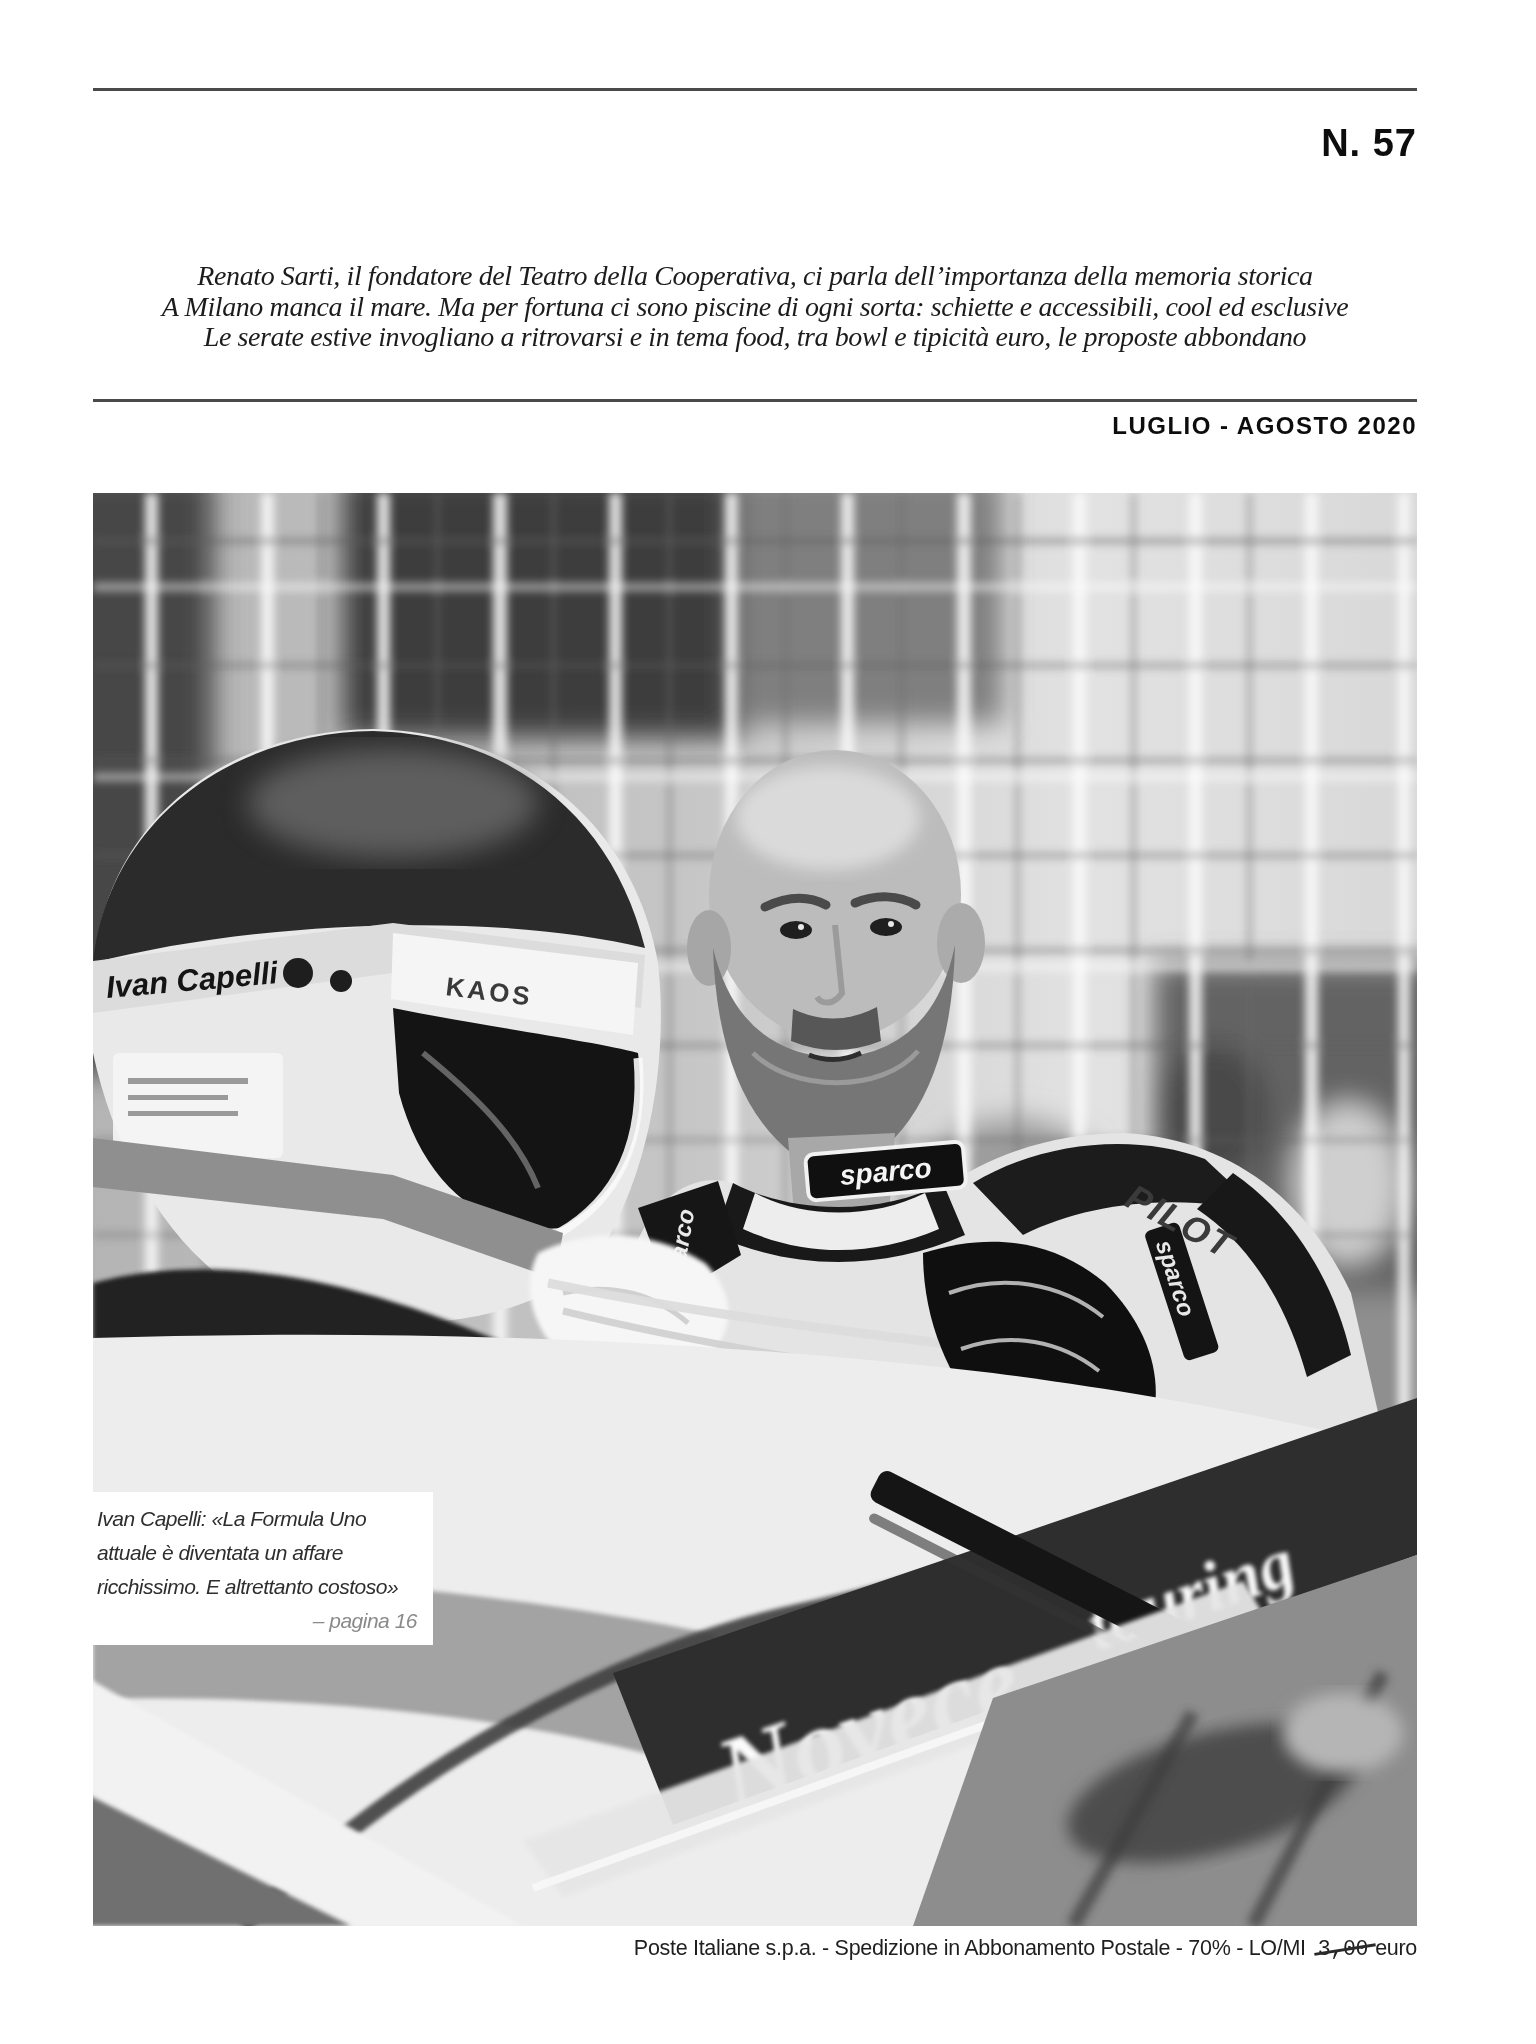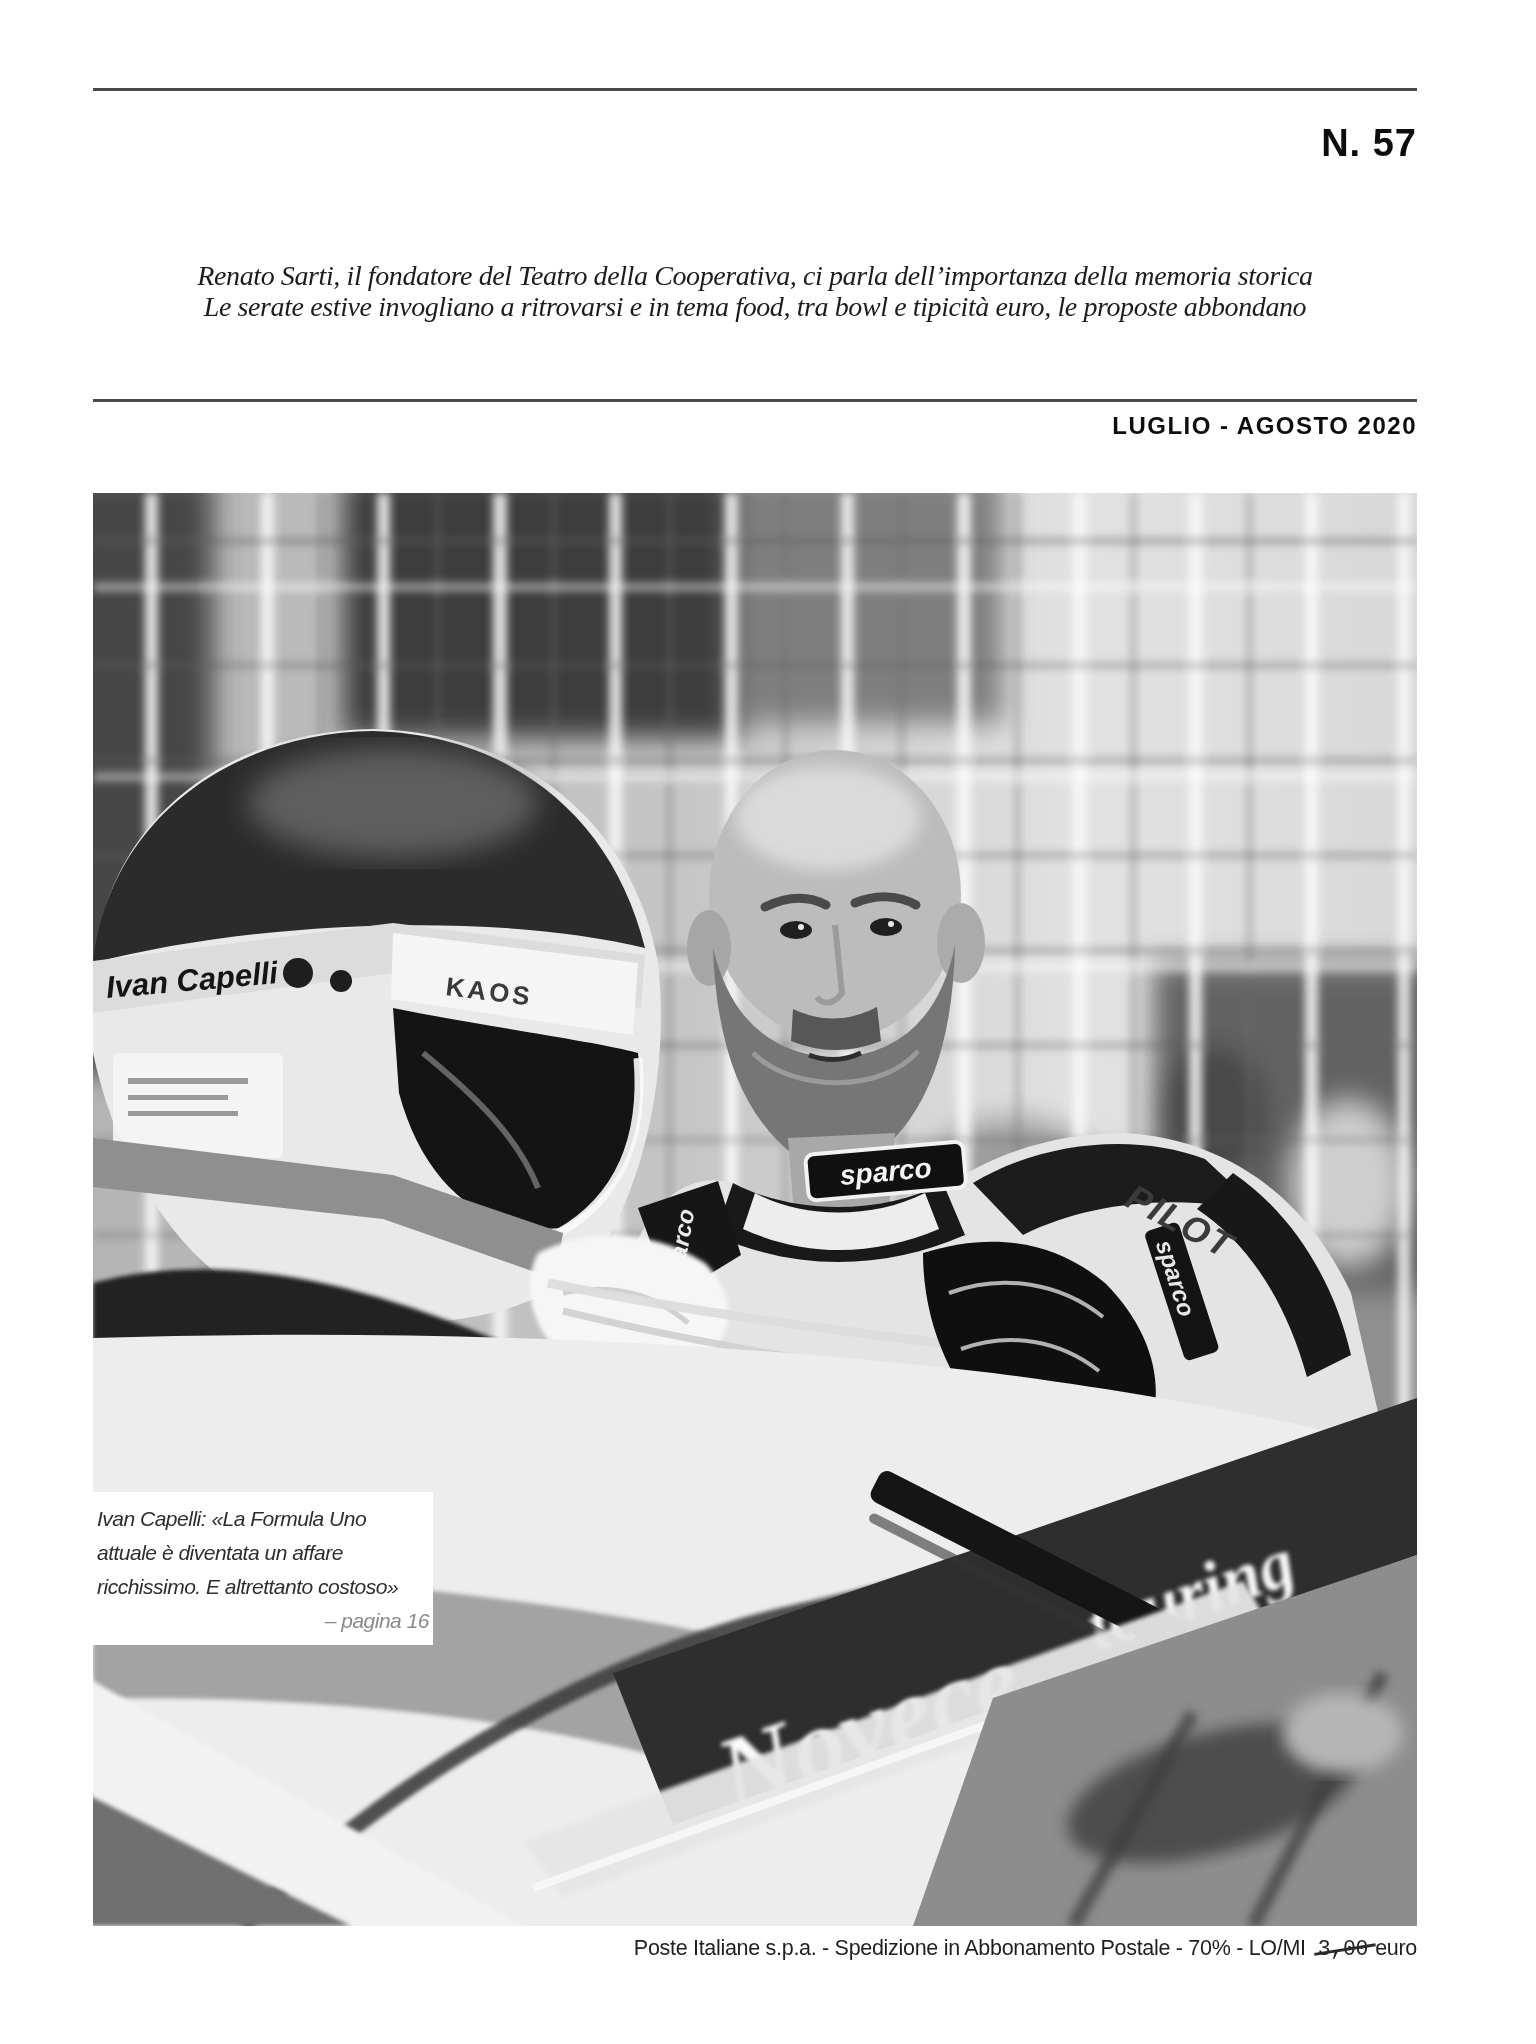--- a/index.html
+++ b/index.html
@@ -15,21 +15,21 @@
         letter-spacing:1px;line-height:38px;color:var(--title,#0d0d0d);}
   .deck{position:absolute;top:261px;left:93px;width:1324px;text-align:center;
         font-family:"Liberation Serif",serif;font-style:italic;font-size:28px;
         letter-spacing:-0.4px;line-height:30.5px;color:var(--deck_text,#1c1c1c);}
   .deck-line{white-space:nowrap;}
   .date-line{position:absolute;top:412px;right:119px;font-size:24px;font-weight:700;
         letter-spacing:1.5px;color:var(--title,#0d0d0d);}
   .cover-photo{position:absolute;left:93px;top:493px;width:1324px;height:1433px;background:#cfcfcf;}
   .cover-photo svg{position:absolute;left:0;top:0;width:100%;height:100%;display:block;}
   .caption-box{position:absolute;left:0;top:999px;width:340px;height:153px;background:#ffffff;
-        box-sizing:border-box;padding:10px 4px 0 4px;font-style:italic;font-size:21px;
+        box-sizing:border-box;padding:10px 16px 0 4px;font-style:italic;font-size:21px;
         letter-spacing:-0.5px;line-height:34px;color:var(--caption_text,#2e2e2e);}
   .caption-line{white-space:nowrap;}
   .caption-pageref{color:var(--caption_muted,#8a8a8a);text-align:right;}
   .imprint{position:absolute;top:1936px;right:119px;font-size:21.5px;letter-spacing:-0.3px;
         color:var(--imprint_text,#1f1f1f);white-space:nowrap;}
   .imprint .price{position:relative;margin-left:12px;display:inline-block;font-family:Liberation Mono, monospace;}
   .imprint .price::after{content:"";position:absolute;left:-4px;right:-8px;top:46%;height:3px;
         background:#2a2a2a;transform:rotate(-9deg);}
   .imprint .currency{margin-left:7px;text-align:right;}
 </style>
@@ -37,20 +37,21 @@
 <body>
 
 <div class="page">
 
   <div class="rule rule-top"></div>
 
   <div class="issue-number">N. 57</div>
 
   <div class="deck">
     <div class="deck-line">Renato Sarti, il fondatore del Teatro della Cooperativa, ci parla dell’importanza della memoria storica</div>
+    <div class="deck-line">A Milano manca il mare. Ma per fortuna ci sono piscine di ogni sorta: schiette e accessibili, cool ed esclusive</div>
     <div class="deck-line">Le serate estive invogliano a ritrovarsi e in tema food, tra bowl e tipicità euro, le proposte abbondano</div>
   </div>
 
   <div class="rule rule-mid"></div>
   <div class="date-line">LUGLIO - AGOSTO 2020</div>
 
   <div class="cover-photo">
     <svg viewBox="0 0 1324 1433">
       <defs>
         <linearGradient id="bg" x1="0" y1="0" x2="1" y2="0">

